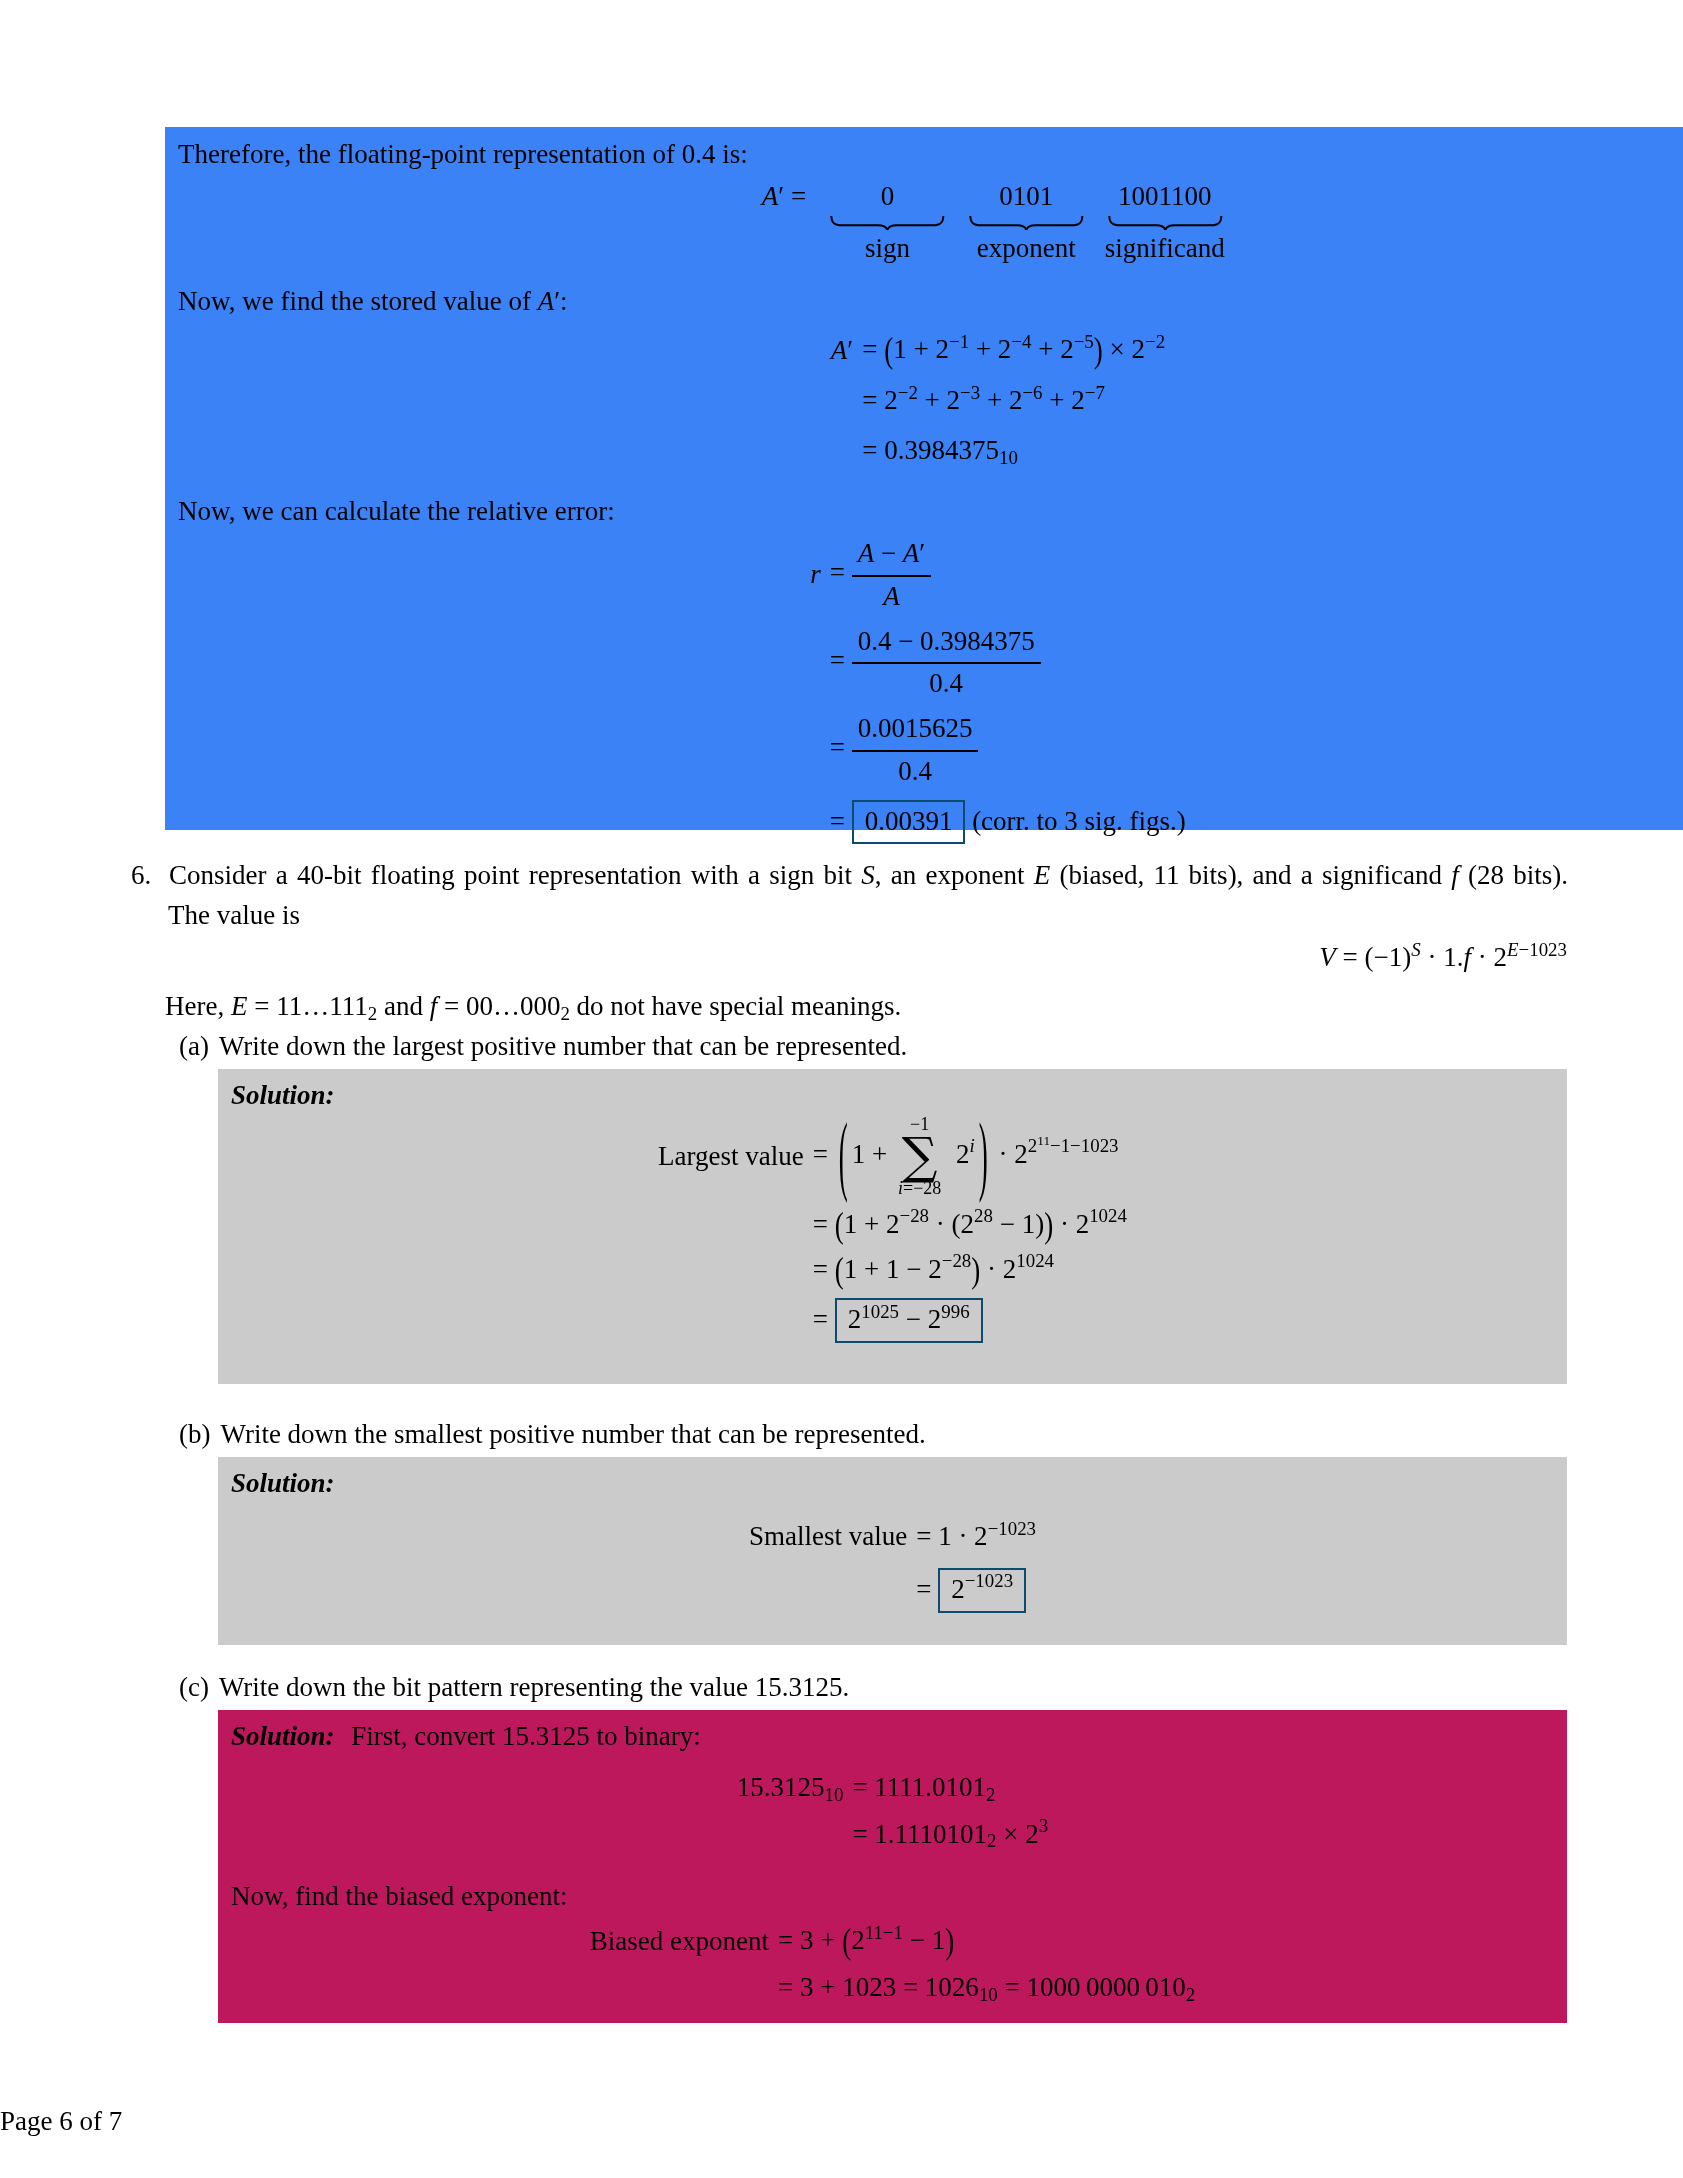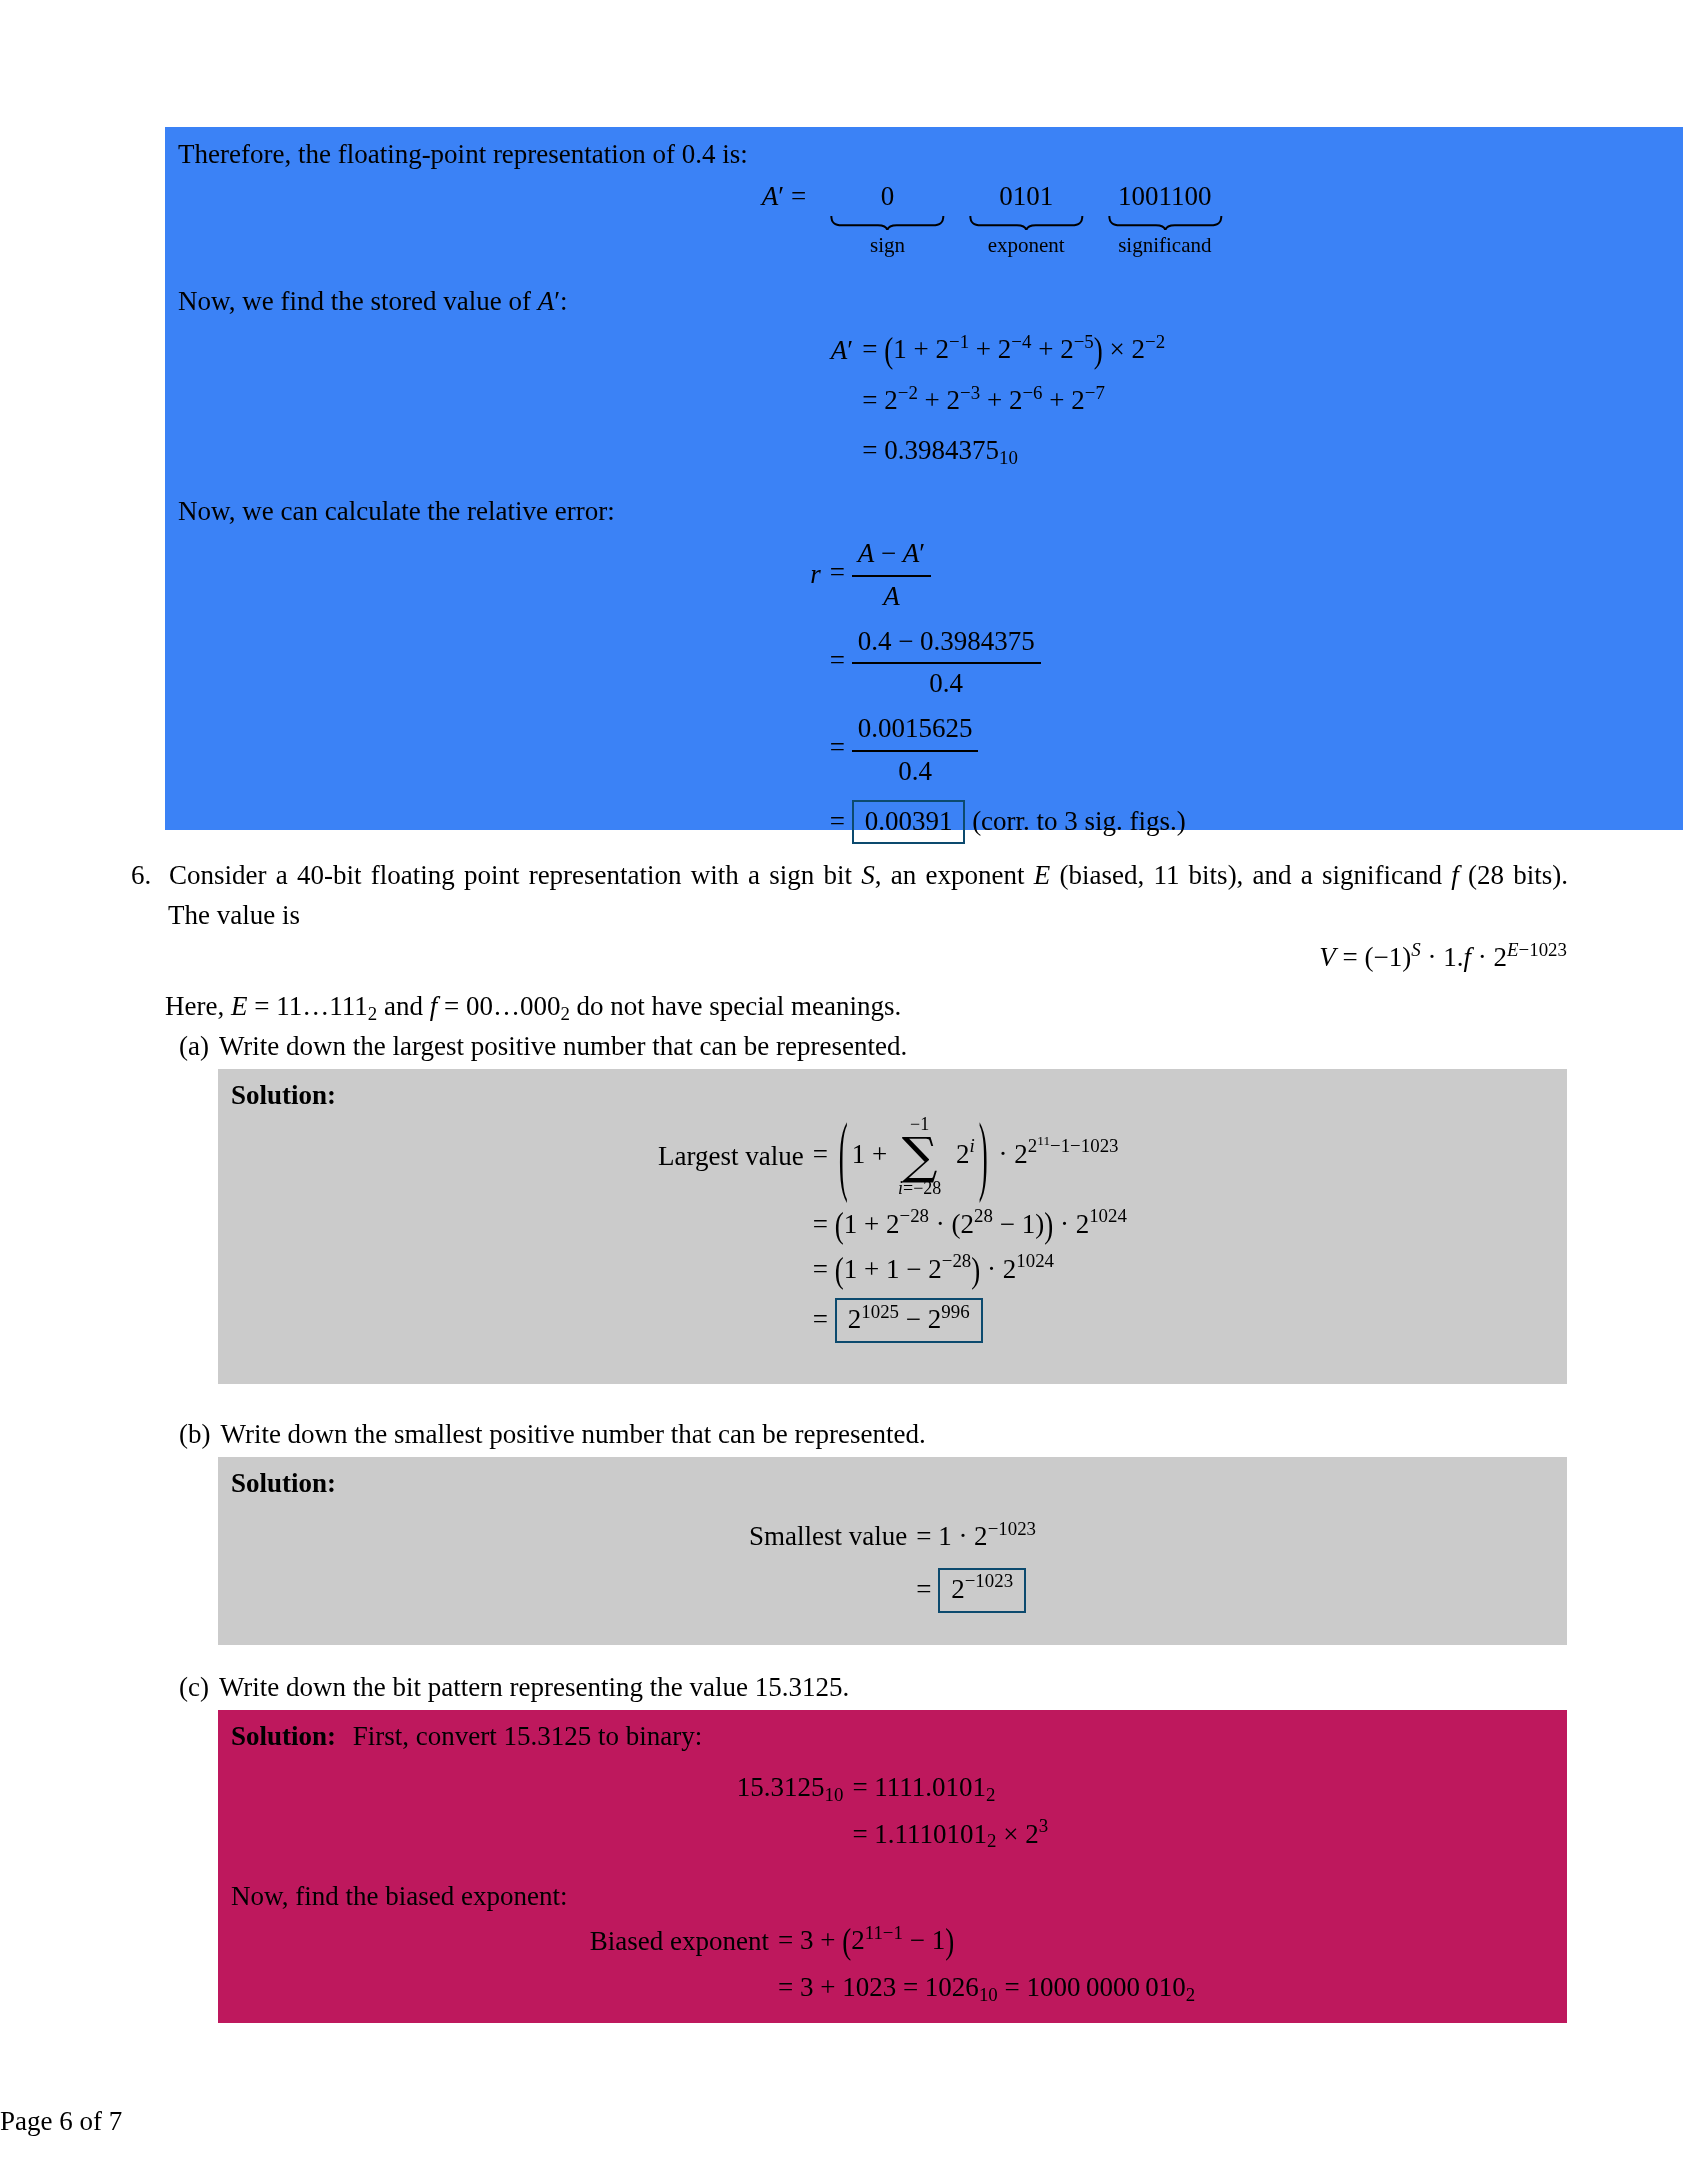--- a/index.html
+++ b/index.html
@@ -4,21 +4,21 @@
 <style>
   html,body { margin:0; padding:0; background:#ffffff; }
   .page {
     position:relative; width:1683px; height:2178px; overflow:hidden;
     background:#ffffff; color:#000;
     font-family:"Liberation Serif","DejaVu Serif",serif;
     font-size:27px; line-height:1.25;
   }
   .graybox { position:absolute; }
   .par { position:absolute; white-space:nowrap; }
-  b,.bold { font-weight:bold; }
+  b,.bold { font-weight:bold;font-style:italic; }
   i { font-style:italic; }
 
   sup { font-size:70%; line-height:0; position:relative; vertical-align:baseline; top:-0.55em; }
   sub { font-size:70%; line-height:0; position:relative; vertical-align:baseline; top:0.25em; }
 
   
   .align {
     position:absolute; left:0; right:0; width:max-content; margin:0 auto;
     display:grid; grid-template-columns:auto auto; column-gap:9px;
     align-items:center;
@@ -41,21 +41,21 @@
   
   .sum { display:inline-flex; flex-direction:column; align-items:center; vertical-align:middle; line-height:1.05; margin:0 8px 0 4px; }
   .sum .lim { font-size:18px; }
   .sum .sg { font-size:50px; line-height:0.9; font-family:"DejaVu Serif","DejaVu Sans",serif; }
 
   
   .ubeq { position:absolute; left:0; right:0; display:flex; justify-content:center; align-items:flex-start; }
   .ubeq .lhs { margin-right:12px; }
   .ubgrp { position:relative; display:inline-flex; flex-direction:column; align-items:center; margin:0 11px; }
   .ubgrp svg { display:block; width:100%; min-width:44px; height:14px; margin-top:2px; }
-  .ubgrp .lbl { position:absolute; top:100%; left:50%; transform:translateX(-50%); white-space:nowrap; font-size:21px; margin-top:2px; }
+  .ubgrp .lbl { position:absolute; top:100%; left:50%; transform:translateX(-50%); white-space:nowrap; font-size:27px; margin-top:2px; }
 
   .qline { position:absolute; display:flex; }
   .qnum { width:38px; flex:none; }
   .qtext { flex:1; text-align:justify; text-align-last:justify; }
   .ptext { margin-left:10px; }
 
   .center-eq { position:absolute; left:168px; width:1399px; text-align:right; white-space:nowrap; }
   .footer { position:absolute; left:0; right:0; }
 </style>
 </head>

